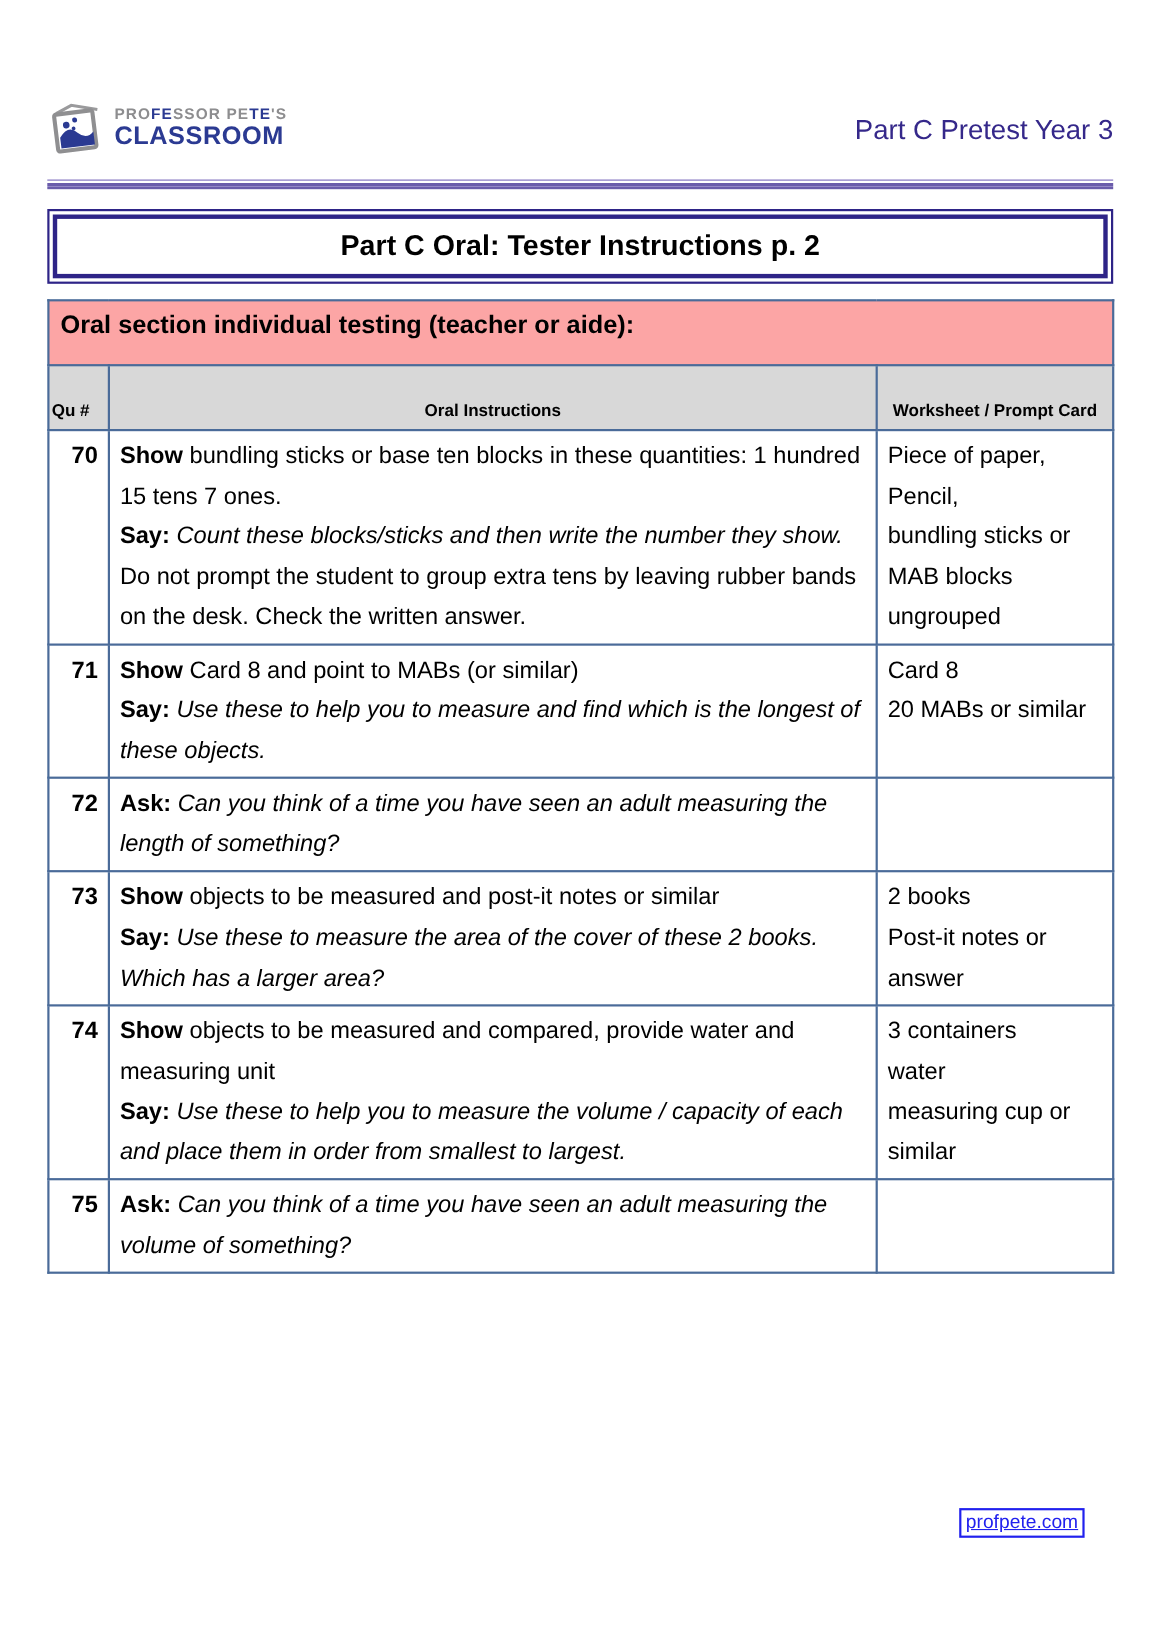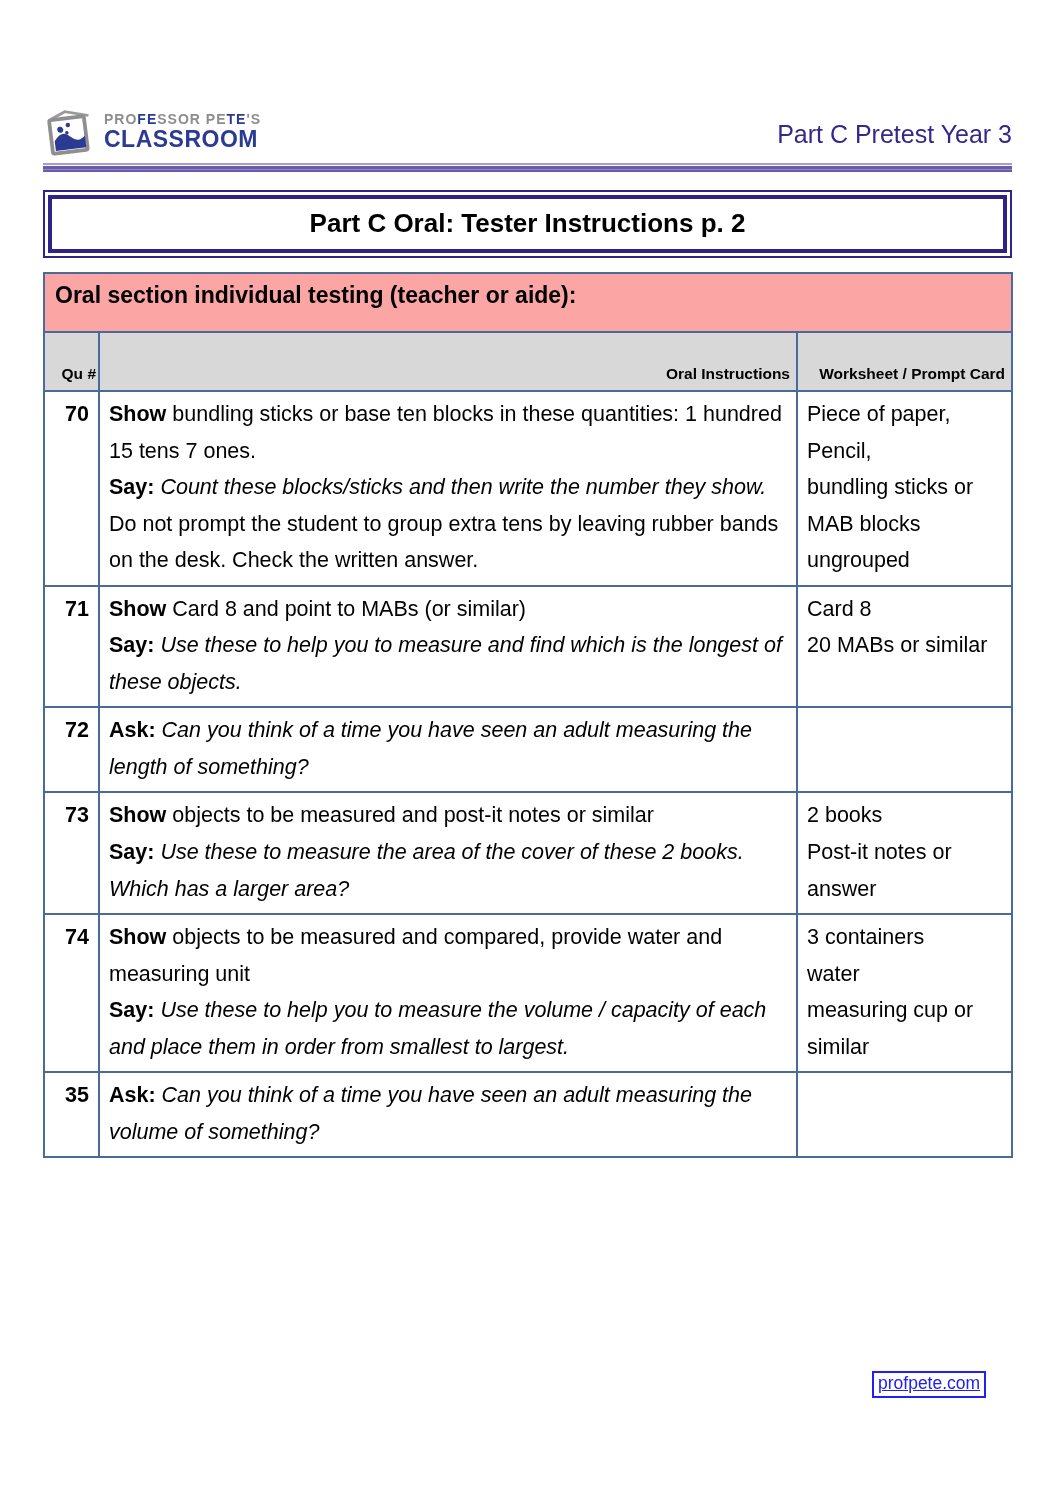--- a/index.html
+++ b/index.html
@@ -7,21 +7,21 @@
   .page {
     position: relative;
     width: 1060px; height: 1499px;
     background: #ffffff;
     font-family: "Liberation Sans", sans-serif;
     color: #000;
     overflow: hidden;
   }
   
   .top-header {
-    position: absolute; left: 43px; top: 108px; width: 969px;
+    position: absolute; left: 43px; top: 92px; width: 969px;
     display: flex; justify-content: space-between; align-items: flex-start;
   }
   .brand { display: flex; align-items: flex-start; gap: 5px; }
   .brand-icon { width: 56px; height: 50px; flex: 0 0 auto; }
   .brand-text { padding-top: 4px; line-height: 1; }
   .brand-top { font-size: 14px; font-weight: bold; letter-spacing: 1px; color: #8d8d8f; }
   .brand-top .blue { color: #2b3a92; }
   .brand-bottom { font-size: 23px; font-weight: bold; color: #2b3a92; letter-spacing: 0.5px; margin-top: 2px; }
   .header-title { font-size: 25px; color: #35288a; padding-top: 12px; }
   
@@ -49,24 +49,24 @@
     position: absolute; left: 43px; top: 272px;
     width: 968px; border-collapse: collapse; table-layout: fixed;
   }
   table.main td, table.main th { border: 2px solid #4a6b99; }
   .caption-cell {
     font-size: 23px; font-weight: bold;
     padding: 8px 10px 22px; background: #fca5a5;
   }
   th {
     background: #d8d8d8; vertical-align: bottom;
-    font-size: 15.5px; font-weight: bold; text-align: right;
+    font-size: 15.5px; font-weight: bold; text-align: center;
     padding: 32px 6px 7px;
   }
-  th.qu-h { text-align: right; padding-left: 2px; padding-right: 2px; }
+  th.qu-h { text-align: left; padding-left: 2px; padding-right: 2px; }
   td.qu {
     font-weight: bold; font-size: 21.5px; line-height: 1.7;
     text-align: right; vertical-align: top; padding: 4px 9px 4px 2px; margin-left: 36px;
   }
   td.instr, td.mat {
     font-size: 21.5px; line-height: 1.7; vertical-align: top;
     padding: 4px 8px 6px 9px;
   }
   td.instr p, td.mat p { margin: 0; }
   .seg-b { font-weight: bold; }
@@ -178,21 +178,21 @@
             <p><span class="seg-b">Show</span><span> objects to be measured and compared, provide water and measuring unit</span></p>
             <p><span class="seg-b">Say:</span><span class="seg-i"> Use these to help you to measure the volume / capacity of each and place them in order from smallest to largest.</span></p>
           </td>
           <td class="mat">
             <p>3 containers</p>
             <p>water</p>
             <p>measuring cup or similar</p>
           </td>
         </tr>
         <tr>
-          <td class="qu">35</td>
+          <td class="qu">75</td>
           <td class="instr">
             <p><span class="seg-b">Ask:</span><span class="seg-i"> Can you think of a time you have seen an adult measuring the volume of something?</span></p>
           </td>
           <td class="mat"></td>
         </tr>
       </tbody>
   </table>
 
   <a class="footer-link">profpete.com</a>
 

